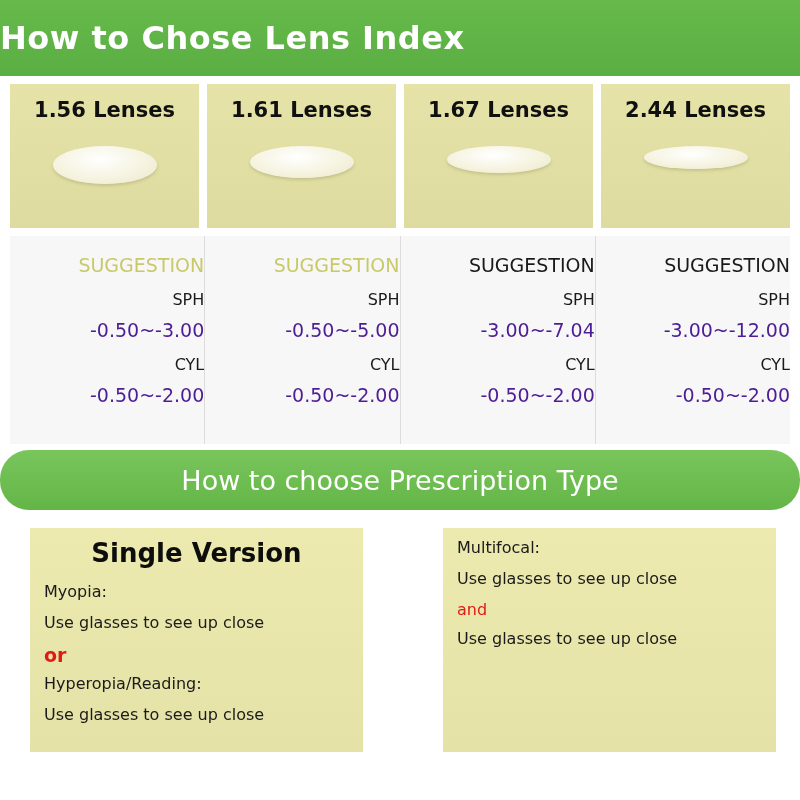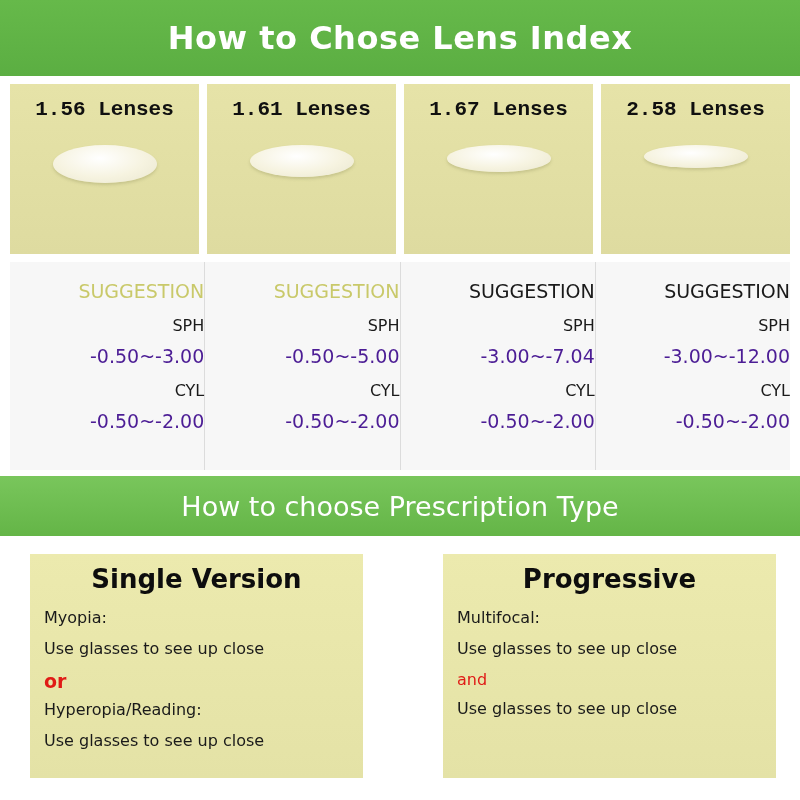--- a/index.html
+++ b/index.html
@@ -20,48 +20,46 @@
     background: #ffffff;
   }
 
   
   .banner {
     background: #62b447;
     background: linear-gradient(180deg, #66b94a 0%, #5bae42 100%);
     height: 76px;
     display: flex;
     align-items: center;
-    justify-content: center;
   }
   .banner-title {
     color: #ffffff;
     font-size: 32px;
     font-weight: bold;
     letter-spacing: 0.5px;
     text-align: center;
   }
 
   
   .lens-row {
     display: flex;
     padding: 8px 10px 0 10px;
     gap: 8px;
     box-sizing: border-box;
   }
   .lens-card {
     flex: 1;
     background: #e3e0a4;
     background: linear-gradient(180deg, #e6e3a8 0%, #dedba0 100%);
-    height: 170px;
+    height: 144px;
     display: flex;
     flex-direction: column;
     align-items: center;
     box-sizing: border-box;
     padding-top: 14px;
-    font-family: Liberation Mono, monospace;
   }
   .lens-card-title {
     font-size: 21px;
     font-weight: bold;
     color: #101010;
     margin-bottom: 6px;
   }
   .lens-shape {
     margin-top: 18px;
     width: 104px;
@@ -110,20 +108,21 @@
 
   
   .banner2 {
     margin-top: 6px;
     background: #6fbe52;
     background: linear-gradient(180deg, #79c65c 0%, #64b547 100%);
     height: 60px;
     display: flex;
     align-items: center;
     justify-content: center;
+    border-radius: 29px;
   }
   .banner2-title {
     color: #ffffff;
     font-size: 27px;
     text-align: center;
   }
 
   
   .presc-row {
     display: flex;
@@ -182,21 +181,21 @@
     </div>
     <div class="lens-card">
       <div class="lens-card-title">1.61 Lenses</div>
       <div class="lens-shape s2"></div>
     </div>
     <div class="lens-card">
       <div class="lens-card-title">1.67 Lenses</div>
       <div class="lens-shape s3"></div>
     </div>
     <div class="lens-card">
-      <div class="lens-card-title">2.58 Lenses</div>
+      <div class="lens-card-title">2.44 Lenses</div>
       <div class="lens-shape s4"></div>
     </div>
   </div>
 
   <div class="sugg-row">
     <div class="sugg-card">
       <div class="sugg-label tint">SUGGESTION</div>
       <div class="sugg-key">SPH</div>
       <div class="sugg-val">-0.50~-3.00</div>
       <div class="sugg-key">CYL</div>
@@ -232,21 +231,20 @@
   <div class="presc-row">
     <div class="presc-card">
       <div class="presc-title">Single Version</div>
       <div class="presc-line">Myopia:</div>
       <div class="presc-line">Use glasses to see up close</div>
       <span class="presc-conn">or</span>
       <div class="presc-line">Hyperopia/Reading:</div>
       <div class="presc-line">Use glasses to see up close</div>
     </div>
     <div class="presc-card">
-      <div class="presc-title">Progressive</div>
       <div class="presc-line">Multifocal:</div>
       <div class="presc-line">Use glasses to see up close</div>
       <span class="presc-conn small center-text">and</span>
       <div class="presc-line">Use glasses to see up close</div>
     </div>
   </div>
 
 </div>
 
 </body></html>

